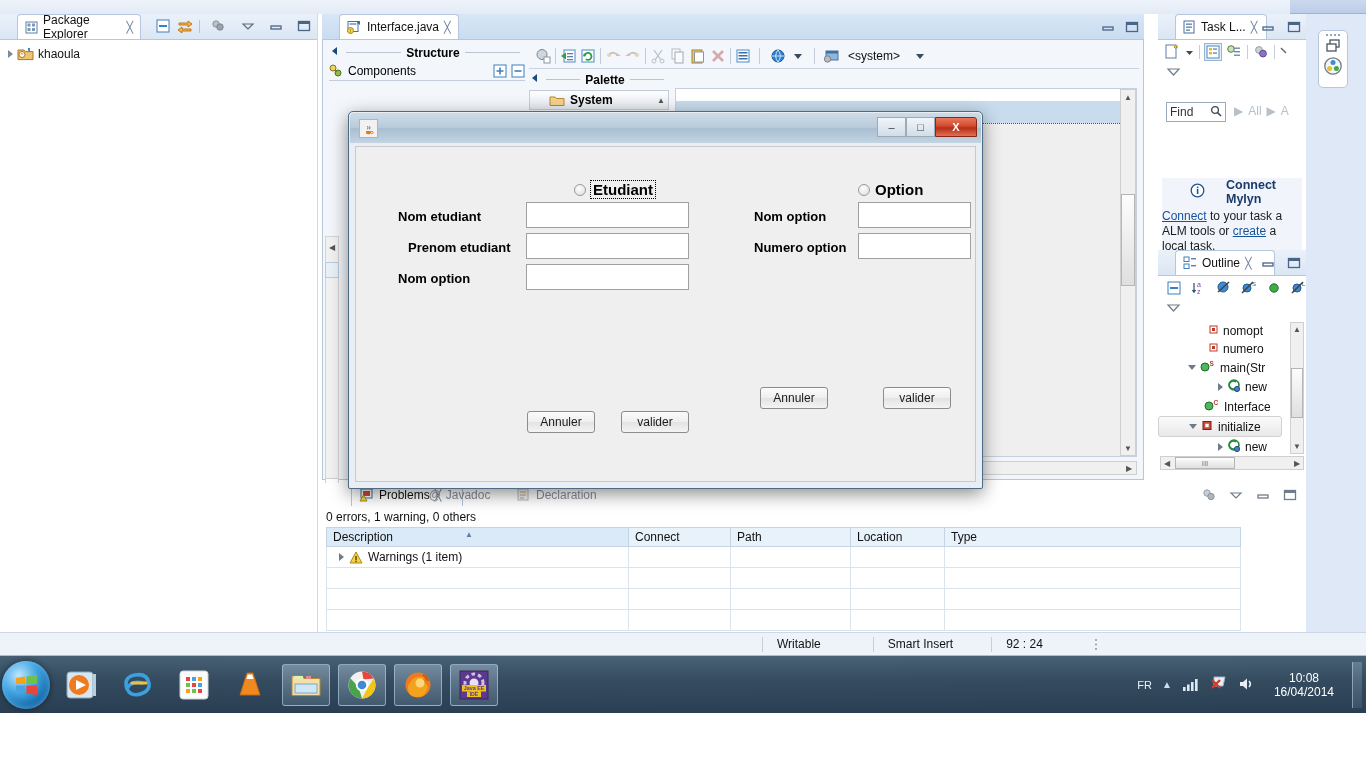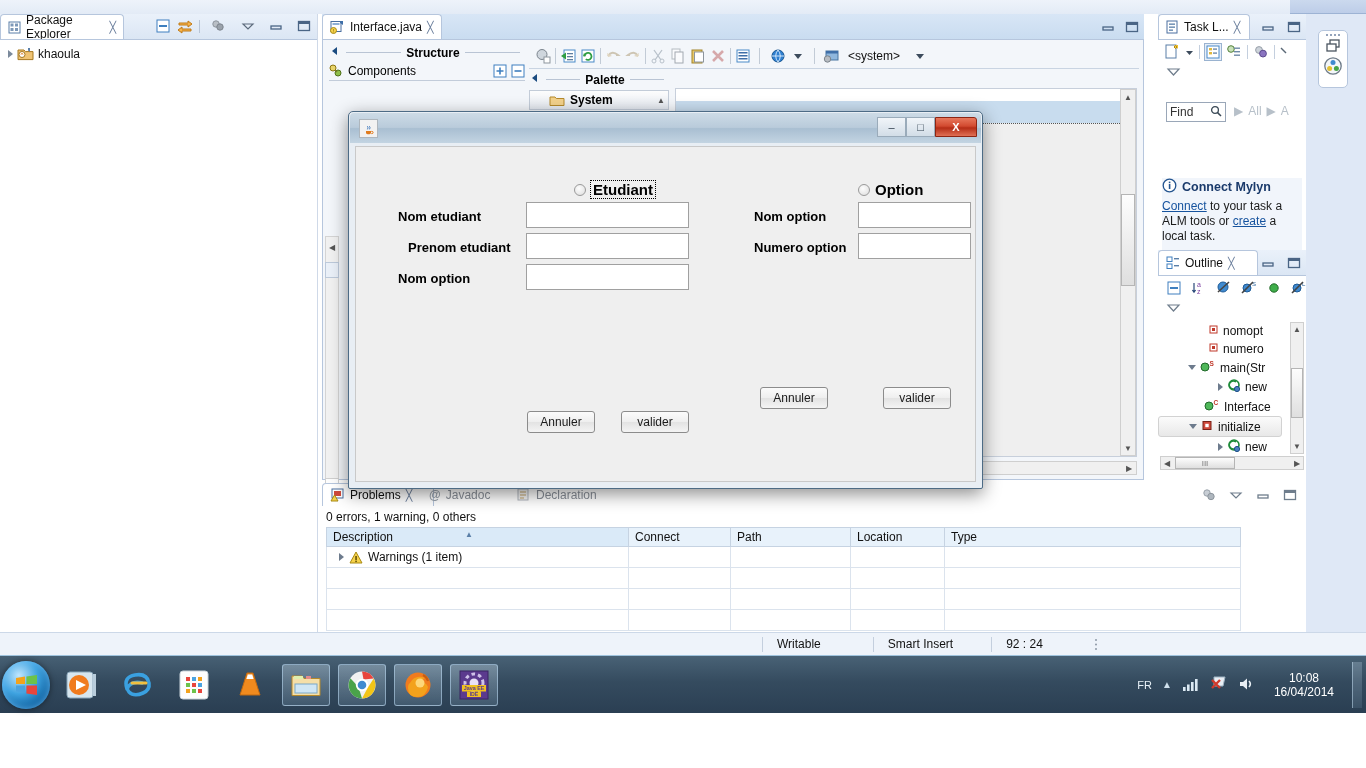--- a/index.html
+++ b/index.html
@@ -39,21 +39,21 @@
     position: absolute; top: 0; height: 25px;
     display: flex; align-items: center; gap: 5px;
     padding: 0 7px;
     font-size: 12px; color: #111;
   }
   .tab.active {
     background: #ffffff;
     border-top: 1px solid #b6c6dd;
     border-left: 1px solid #b6c6dd;
     border-right: 1px solid #b6c6dd;
-    border-top-left-radius: 4px; border-top-right-radius: 4px;
+    border-top-left-radius: 4px; border-top-right-radius: 4px; margin-left: 17px;
   }
   .tab.inactive { color: #8a9099; }
   .tab .closex { font-size: 11px; color:#6a7e9c; font-family:"Liberation Sans",sans-serif;}
 
   .viewtoolbar { position:absolute; display:flex; align-items:center; gap:6px; }
   .vt-ico { width:16px; height:16px; display:inline-block; position:relative; }
 
   
   #pkgexp { left: 0; top: 14px; width: 318px; height: 618px;
             border-right: 1px solid #cfd9e8; }
@@ -88,21 +88,21 @@
   
   #tasklist { left: 1158px; top: 14px; width: 148px; height: 232px; background:#fff; }
   #outline  { left: 1158px; top: 250px; width: 148px; height: 222px; background:#fff; }
   .rside-blue { position:absolute; left:1306px; top:14px; width:60px; height:641px; background:#dfe8f6; }
   .fastview {
     position:absolute; left:1318px; top:30px; width:30px; height:58px;
     background:#fff; border:1px solid #b6c6dd; border-radius:5px;
   }
 
   .mylynbox { position:absolute; left:4px; top:138px; width:140px; height:74px; background:#f1f5fb; }
-  .mylynbox .hd { display:flex; align-items:center; gap:5px; font-weight:bold; color:#1a3a6b; font-size:12.5px; }
+  .mylynbox .hd { display:flex; align-items:center; gap:21px; font-weight:bold; color:#1a3a6b; font-size:12.5px;padding-left:28px; }
   .mylynbox .tx { color:#1b1b1b; font-size:12px; line-height:15px; margin-top:3px; }
   .lnk { color:#16539e; text-decoration:underline; }
 
   .findbox { position:absolute; left:8px; top:62px; width:60px; height:20px;
              border:1px solid #9aa7b8; background:#fff; display:flex; align-items:center;
              justify-content:space-between; padding:0 3px; font-size:12px; color:#333; }
 
   
   #statusbar { position:absolute; left:0; top:632px; width:1366px; height:23px;
                background:#eef3fa; border-top:1px solid #ccd8e8;
@@ -485,21 +485,21 @@
         </div>
       </div>
       <div class="scrollh" style="left:352px;right:6px;bottom:4px;">
         <div class="sb-arrow" style="position:absolute;right:0;width:14px;height:12px;">▶</div>
       </div>
     </div>
   </div>
 
   <div class="panel" id="problems">
     <div class="prob-tabbar" style="width:100%;">
-      <div class="tab active" style="left:0;width:112px;height:23px;">
+      <div class="tab active" style="left:12px;width:112px;height:23px;">
         <span style="display:inline-block;width:15px;height:14px;">
           <svg width="15" height="14">
               <rect x="2" y="1" width="11" height="9" fill="#fff" stroke="#4a6fa0"></rect>
               <rect x="4" y="3" width="7" height="5" fill="#d04a3c"></rect>
               <path d="M1 13 l3.5 -6 l3.5 6 z" fill="#f6d24b" stroke="#a88a12"></path>
             </svg>
         </span>
         <span>Problems</span>
         <span class="closex">╳</span>
       </div>

